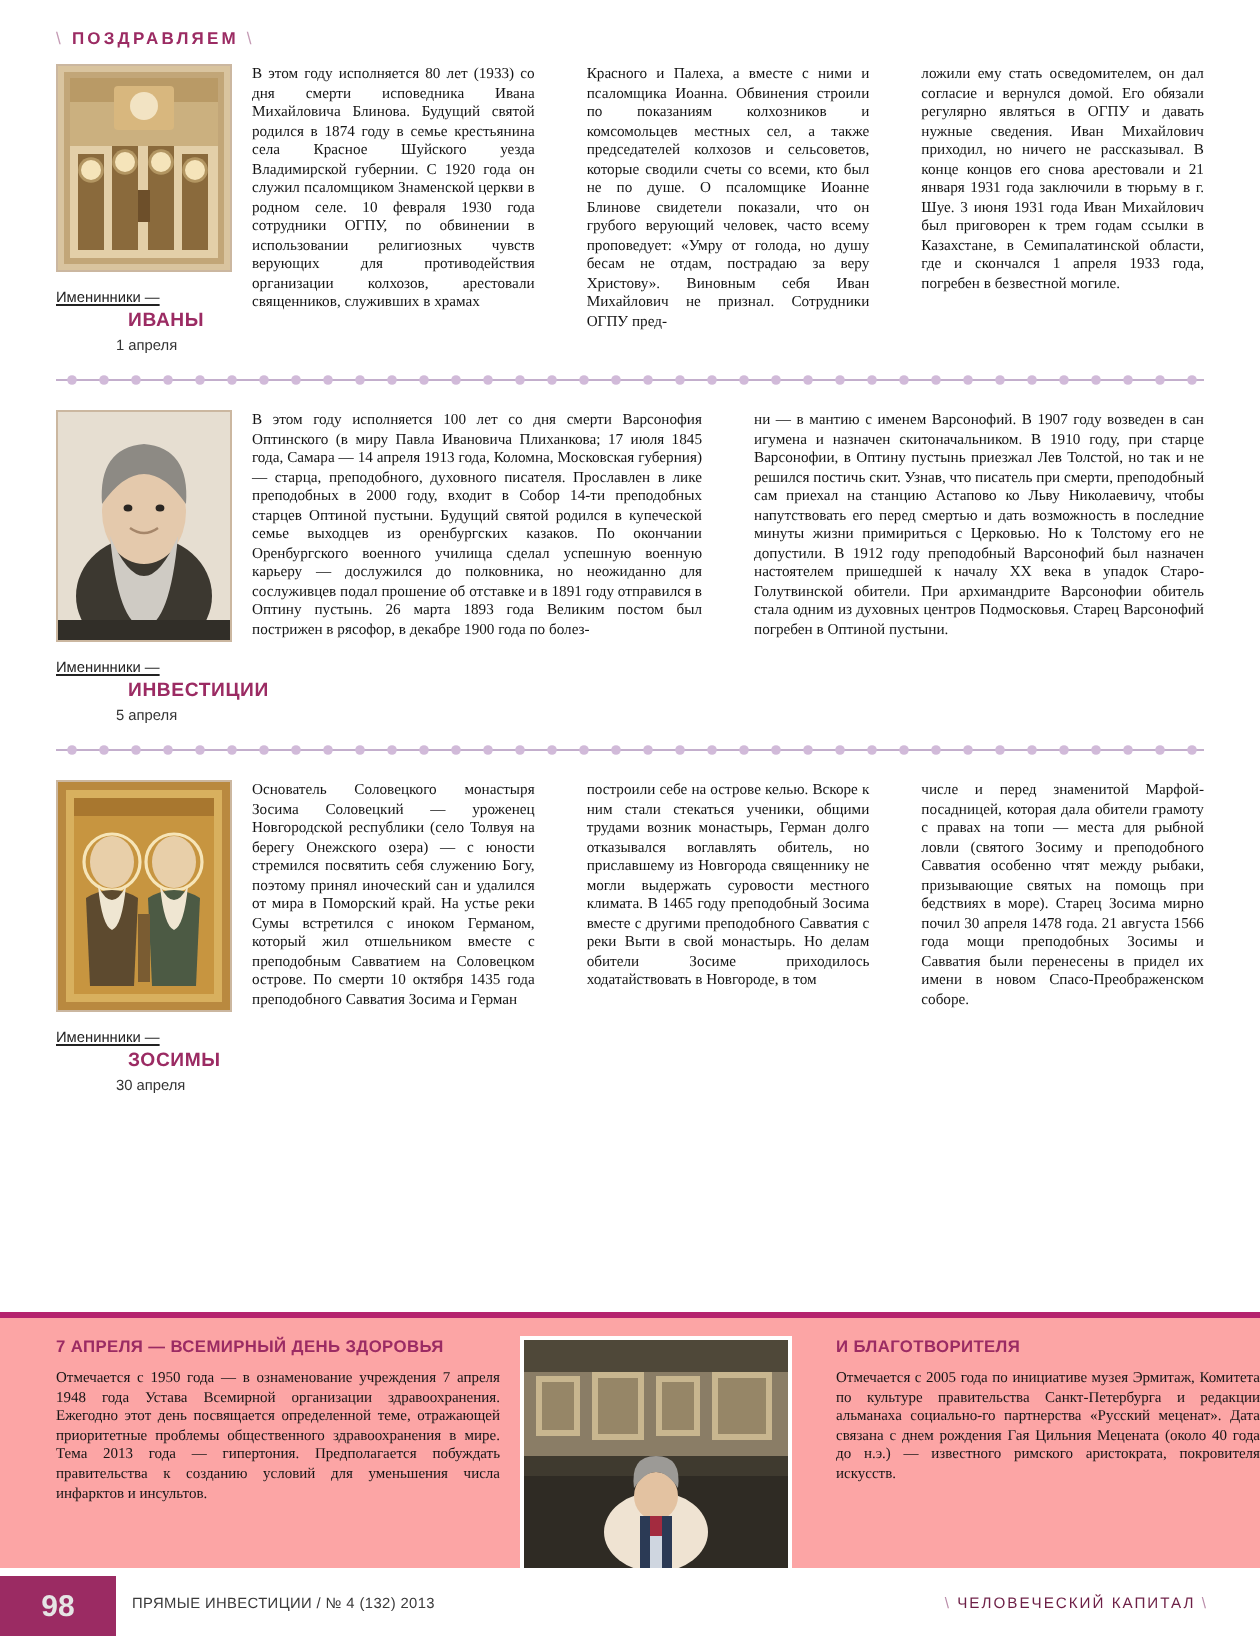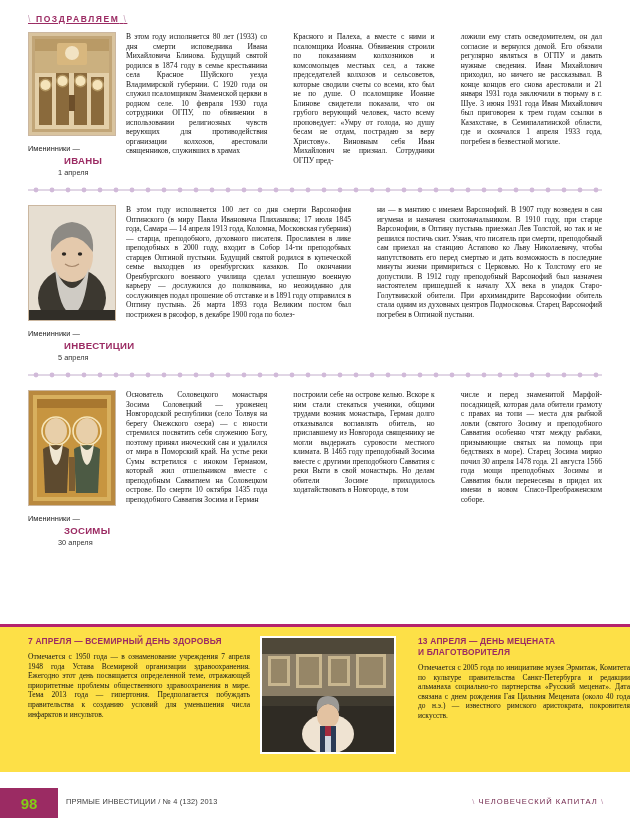--- a/index.html
+++ b/index.html
@@ -24,21 +24,20 @@
 
   
   .sec-head {
     padding: 14px 12px 4px 28px;
     font-family: "Liberation Sans", sans-serif;
     font-size: 8.5px;
     letter-spacing: 1.6px;
     color: #9b2b63;
     font-weight: bold;
     text-transform: uppercase;
-    text-decoration: underline;
   }
   .sec-head .slash {
     color: #c49ab4;
     font-weight: normal;
   }
 
   
   .ornament {
     height: 14px;
     margin: 6px 28px 4px 28px;
@@ -67,20 +66,21 @@
     background: #e8ddcc;
   }
   .icon-frame.tall { height: 116px; }
   .icon-frame svg { display: block; }
   .name-label {
     margin-top: 8px;
     font-family: "Liberation Sans", sans-serif;
     font-size: 7.4px;
     line-height: 10px;
     color: #222;
+    text-decoration: underline;
   }
   .name-main {
     font-family: "Liberation Sans", sans-serif;
     font-weight: bold;
     font-size: 9.6px;
     color: #9b2b63;
     letter-spacing: .3px;
     margin-top: 1px;
     margin-left: 36px;
   }
@@ -102,24 +102,24 @@
     line-height: 9.5px;
     text-align: justify;
     hyphens: auto;
     color: #141414;
   }
 
   
   .band {
     position: absolute;
     left: 0;
-    bottom: 48px;
+    bottom: 36px;
     width: 630px;
-    height: 148px;
-    background: #fde047;
+    height: 128px;
+    background: #fca5a5;
     box-sizing: border-box;
   }
   .band-top-rule {
     position: absolute;
     left: 0; top: 0;
     width: 630px; height: 3px;
     background: #b5236e;
   }
   .band-inner {
     display: flex;
@@ -167,21 +167,21 @@
     bottom: 0;
     width: 630px;
     height: 32px;
     background: #ffffff;
   }
   .pagebox {
     position: absolute;
     left: 0; top: 0;
     width: 58px; height: 30px;
     background: #9b2b63;
-    color: #84cc16;
+    color: #e5e5e5;
     font-family: "Liberation Sans", sans-serif;
     font-weight: bold;
     font-size: 15px;
     display: flex;
     align-items: center;
     justify-content: center;
   }
   .footer-left {
     position: absolute;
     left: 66px;
@@ -452,21 +452,20 @@
             <rect x="58" y="88" width="16" height="26" fill="#2b3a55"></rect>
             <rect x="63" y="88" width="6" height="26" fill="#cfd6e0"></rect>
             <rect x="63" y="88" width="6" height="10" fill="#a32b3f"></rect>
           </g>
           <rect x="0" y="0" width="132" height="114" fill="none" stroke="#ffffff" stroke-width="0"></rect>
         </svg>
       </div>
 
       <div class="band-col right">
         <div class="band-title">
-          <div>13 АПРЕЛЯ — ДЕНЬ МЕЦЕНАТА</div>
           <div>И БЛАГОТВОРИТЕЛЯ</div>
         </div>
         <div class="band-text">Отмечается с 2005 года по инициативе музея Эрмитаж, Комитета по культуре правительства Санкт-Петербурга и редакции альманаха социально-го партнерства «Русский меценат». Дата связана с днем рождения Гая Цильния Мецената (около 40 года до н.э.) — известного римского аристократа, покровителя искусств.</div>
       </div>
     </div>
   </div>
 
   <div class="footer">
     <div class="pagebox">98</div>
     <div class="footer-left">ПРЯМЫЕ ИНВЕСТИЦИИ / № 4 (132) 2013</div>

